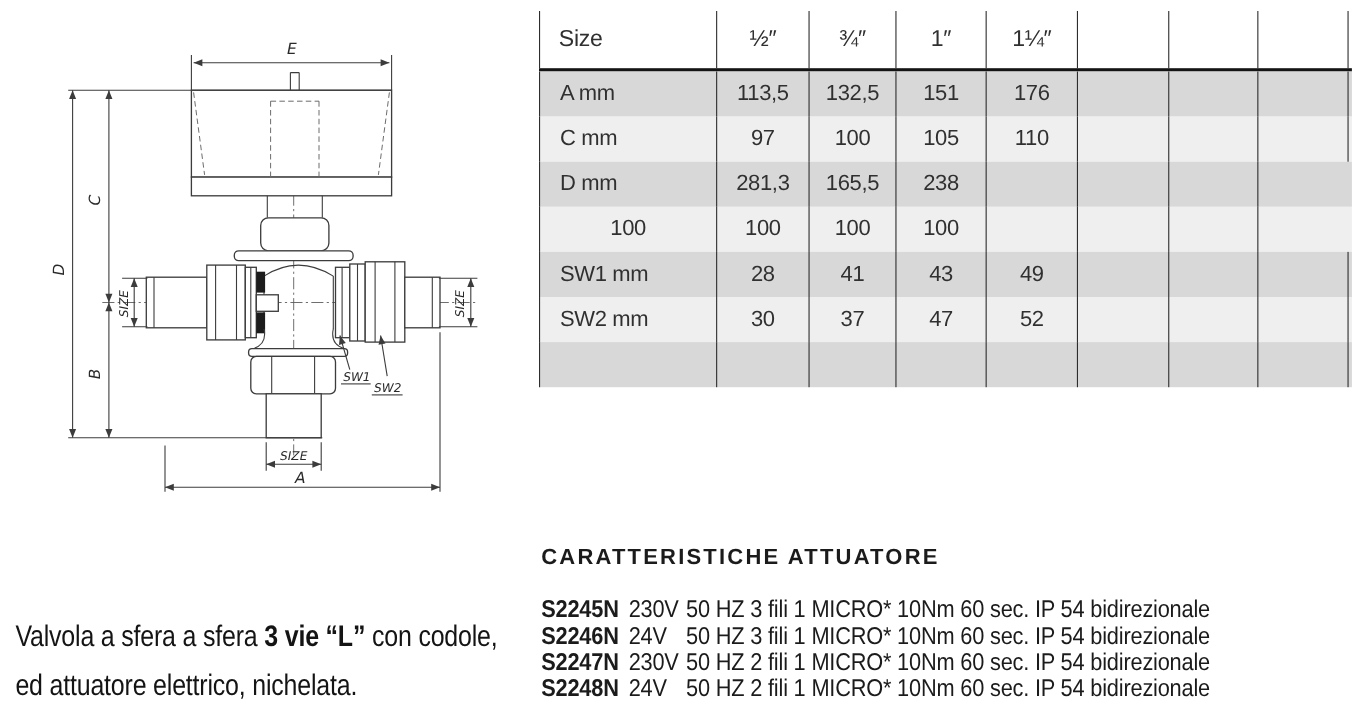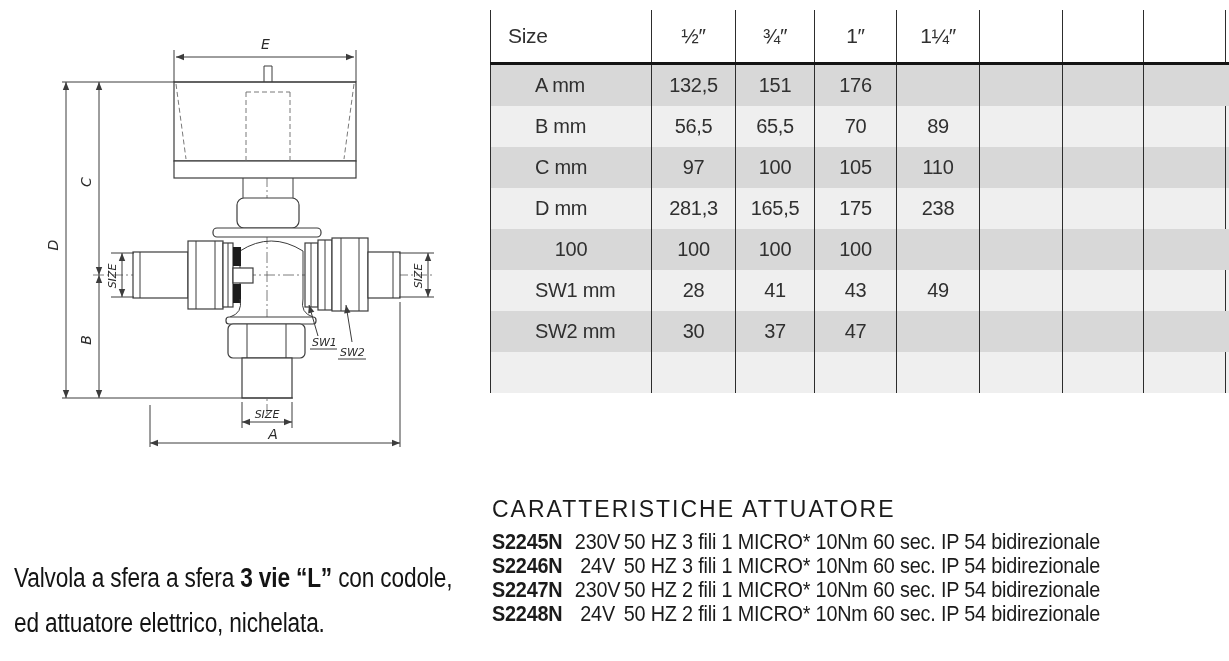--- a/index.html
+++ b/index.html
@@ -21,39 +21,39 @@
 
   
   .dimtable { position:absolute; left:490px; top:10px; width:739px; color:#303030; }
   .trow { display:grid; grid-template-columns:161px 84px 79px 82px 83px 83px 81px 82px 4px; }
   .trow .c {
     border-left:1px solid #2d2d2d; height:41px;
     display:flex; align-items:center; justify-content:center;
     font-size:20px; letter-spacing:-0.3px;
   }
   .thead .c { height:52px; font-size:21px; }
-  .lbl  { justify-content:flex-start !important; padding-left:44px; }
+  .lbl  { justify-content:flex-start !important; padding-left:18px; }
   .hlbl { padding-left:17px !important; }
   .thick { height:3px; background:#141414; }
   .tbody .trow:nth-child(odd)  { background:#d8d8d8; }
   .tbody .trow:nth-child(even) { background:#efefef; }
 
   
   .desc {
     position:absolute; left:14px; top:556px;
     font-size:27px; line-height:45px; color:#141414;
     transform:scaleX(0.84); transform-origin:0 0; white-space:nowrap;
     letter-spacing:-0.2px;
   }
   .desc b { font-weight:bold; }
 
   
   .att { position:absolute; left:492px; top:496px; color:#1b1b1b; }
-  .att .heading { font-size:23px; font-weight:normal; letter-spacing:2px; }
-  .att .lines { margin-top:7px;text-align:center; }
+  .att .heading { font-size:20px; font-weight:bold; letter-spacing:2px; }
+  .att .lines { margin-top:23px; }
   .att .line {
     font-size:22px; line-height:24px; white-space:nowrap;
     transform:scaleX(0.9); transform-origin:0 0; letter-spacing:-0.2px;
   }
   .att .code { font-weight:bold; margin-right:10px; }
   .att .volt { display:inline-block; width:58px; }
 </style>
 </head>
 <body>
 
@@ -162,58 +162,47 @@
       <div class="c"></div>
       <div class="c"></div>
       <div class="c"></div>
       <div class="c"></div>
     </div>
     <div class="thick"></div>
     <div class="tbody">
 
       <div class="trow">
         <div class="c lbl">A mm</div>
+        <div class="c">113,5</div>
         <div class="c">132,5</div>
         <div class="c">151</div>
         <div class="c">176</div>
         <div class="c"></div>
         <div class="c"></div>
         <div class="c"></div>
         <div class="c"></div>
       </div>
 
-      <div class="trow">
-        <div class="c lbl">B mm</div>
-        <div class="c">56,5</div>
-        <div class="c">65,5</div>
-        <div class="c">70</div>
-        <div class="c">89</div>
-        <div class="c"></div>
-        <div class="c"></div>
-        <div class="c"></div>
-        <div class="c"></div>
-      </div>
 
       <div class="trow">
         <div class="c lbl">C mm</div>
         <div class="c">97</div>
         <div class="c">100</div>
         <div class="c">105</div>
         <div class="c">110</div>
         <div class="c"></div>
         <div class="c"></div>
         <div class="c"></div>
         <div class="c"></div>
       </div>
 
       <div class="trow">
         <div class="c lbl">D mm</div>
         <div class="c">281,3</div>
         <div class="c">165,5</div>
-        <div class="c">175</div>
         <div class="c">238</div>
         <div class="c"></div>
         <div class="c"></div>
         <div class="c"></div>
         <div class="c"></div>
       </div>
 
       <div class="trow">
         <div class="c">100</div>
         <div class="c">100</div>
@@ -235,20 +224,21 @@
         <div class="c"></div>
         <div class="c"></div>
         <div class="c"></div>
       </div>
 
       <div class="trow">
         <div class="c lbl">SW2 mm</div>
         <div class="c">30</div>
         <div class="c">37</div>
         <div class="c">47</div>
+        <div class="c">52</div>
         <div class="c"></div>
         <div class="c"></div>
         <div class="c"></div>
         <div class="c"></div>
       </div>
 
       <div class="trow">
         <div class="c lbl"></div>
         <div class="c"></div>
         <div class="c"></div>

